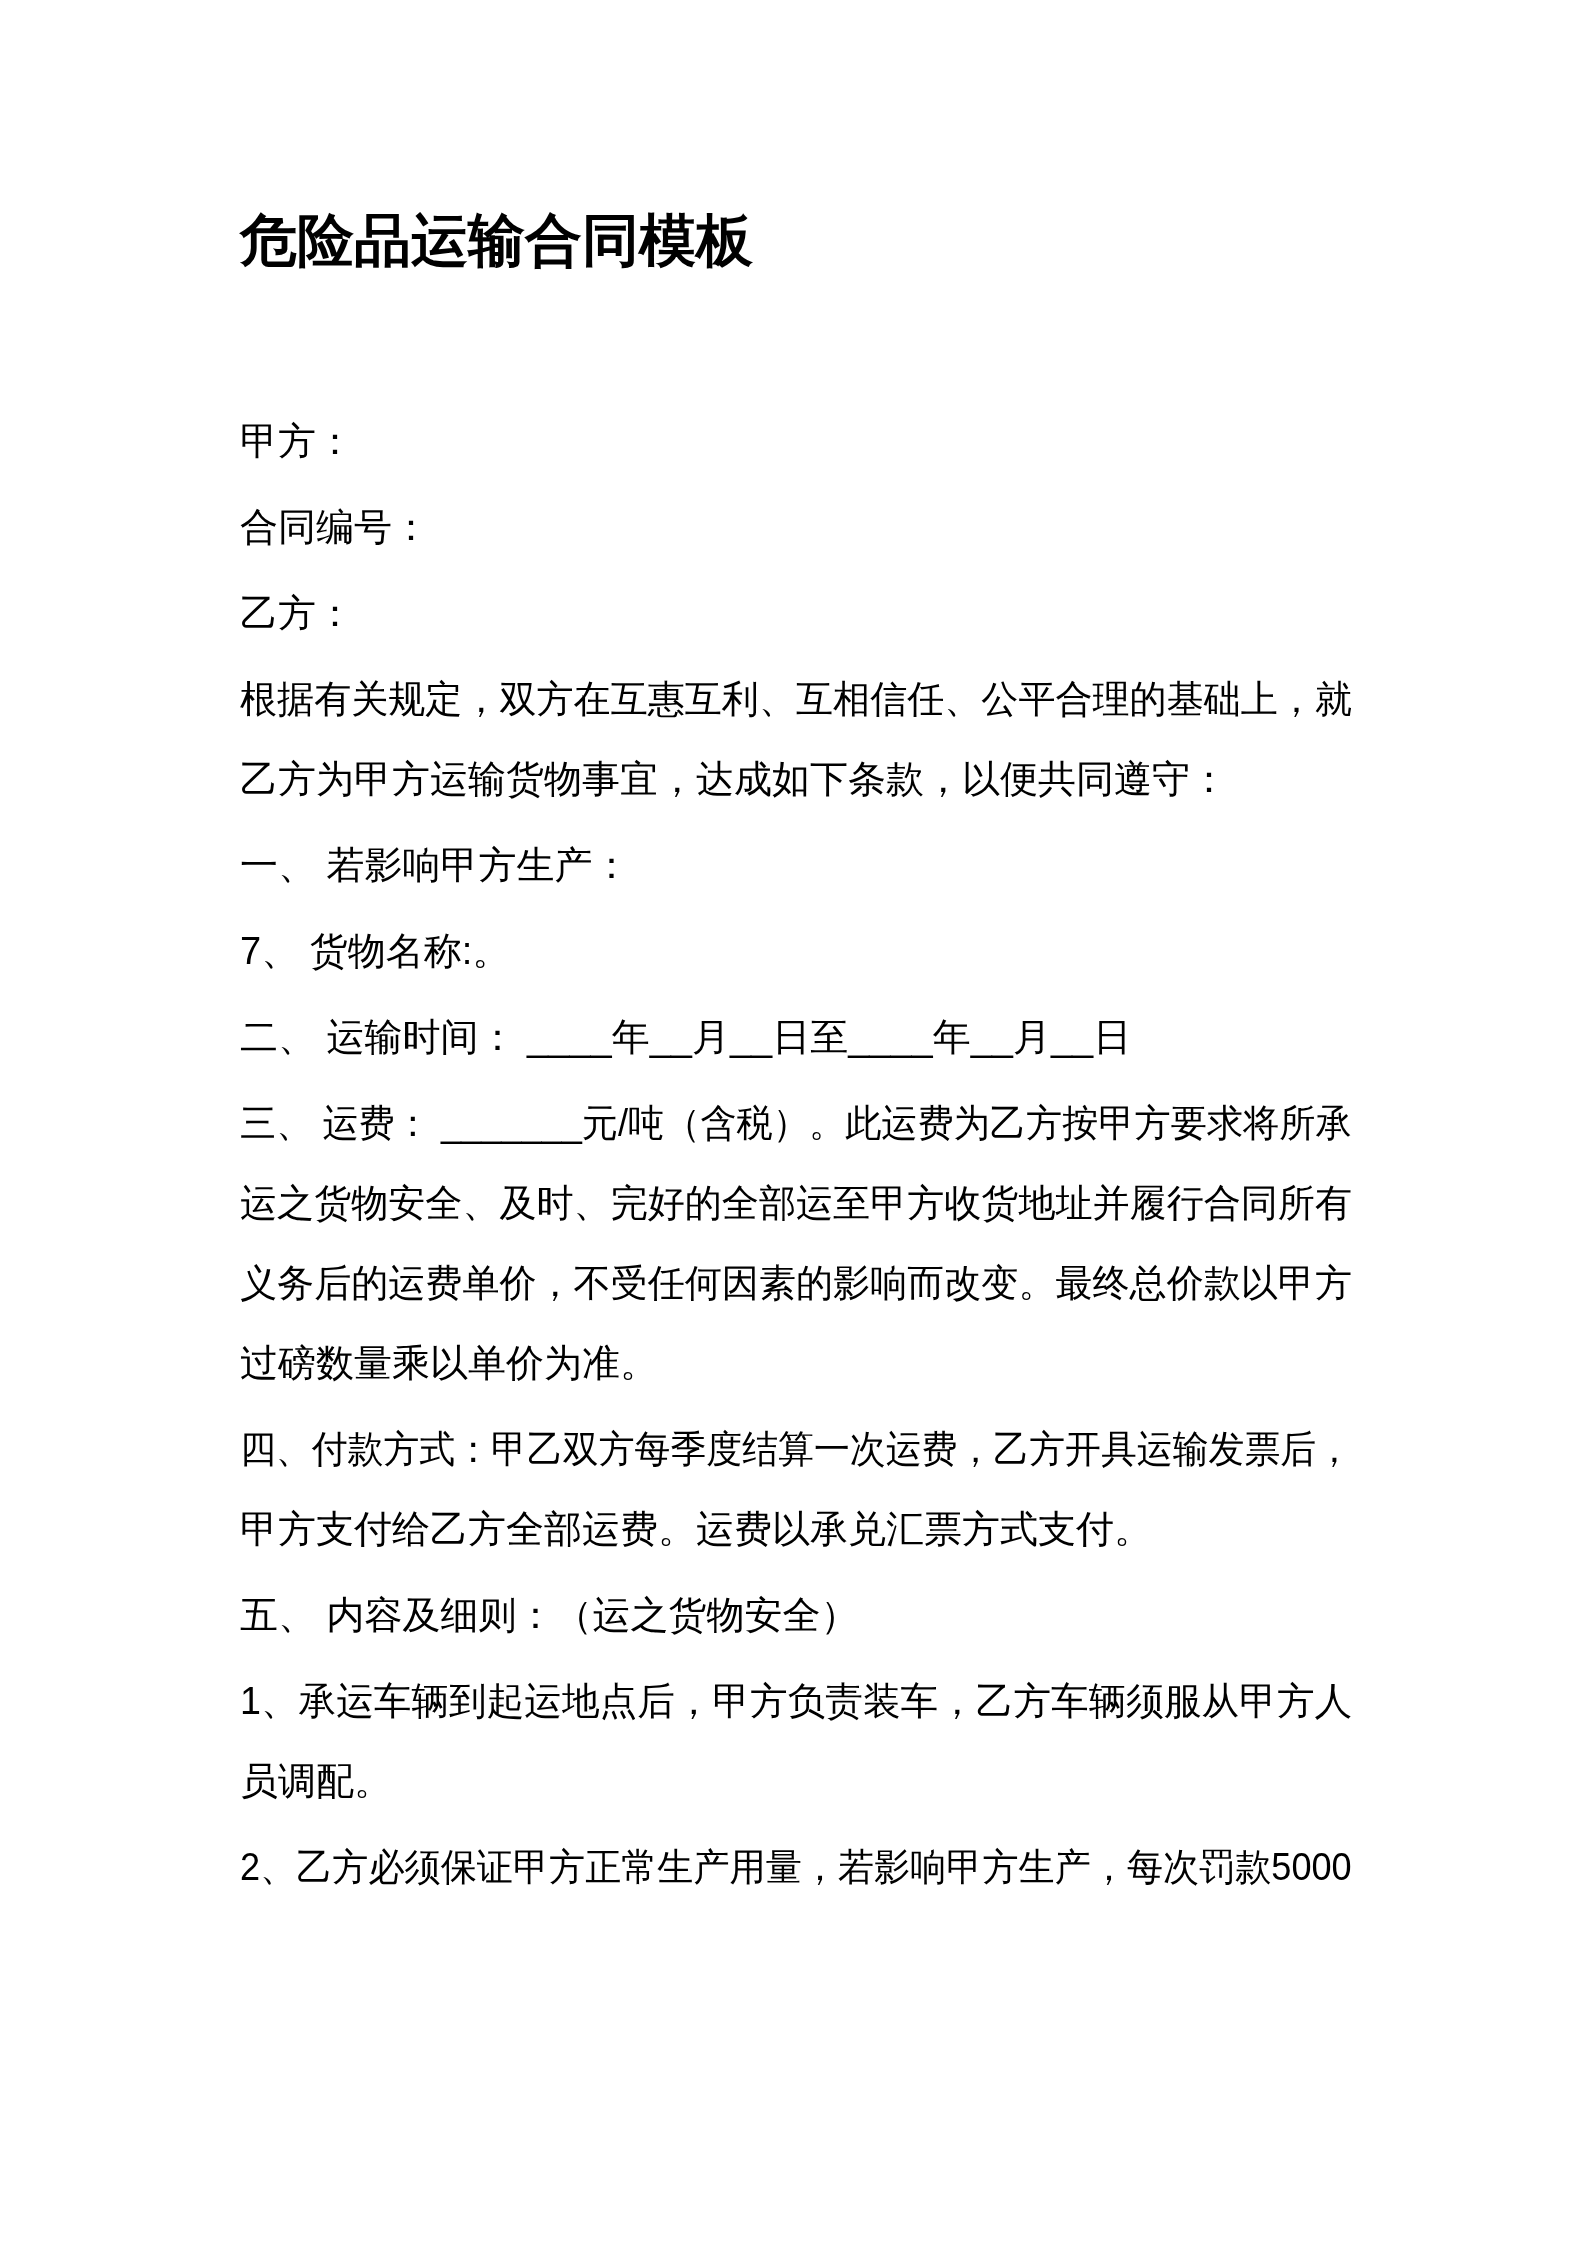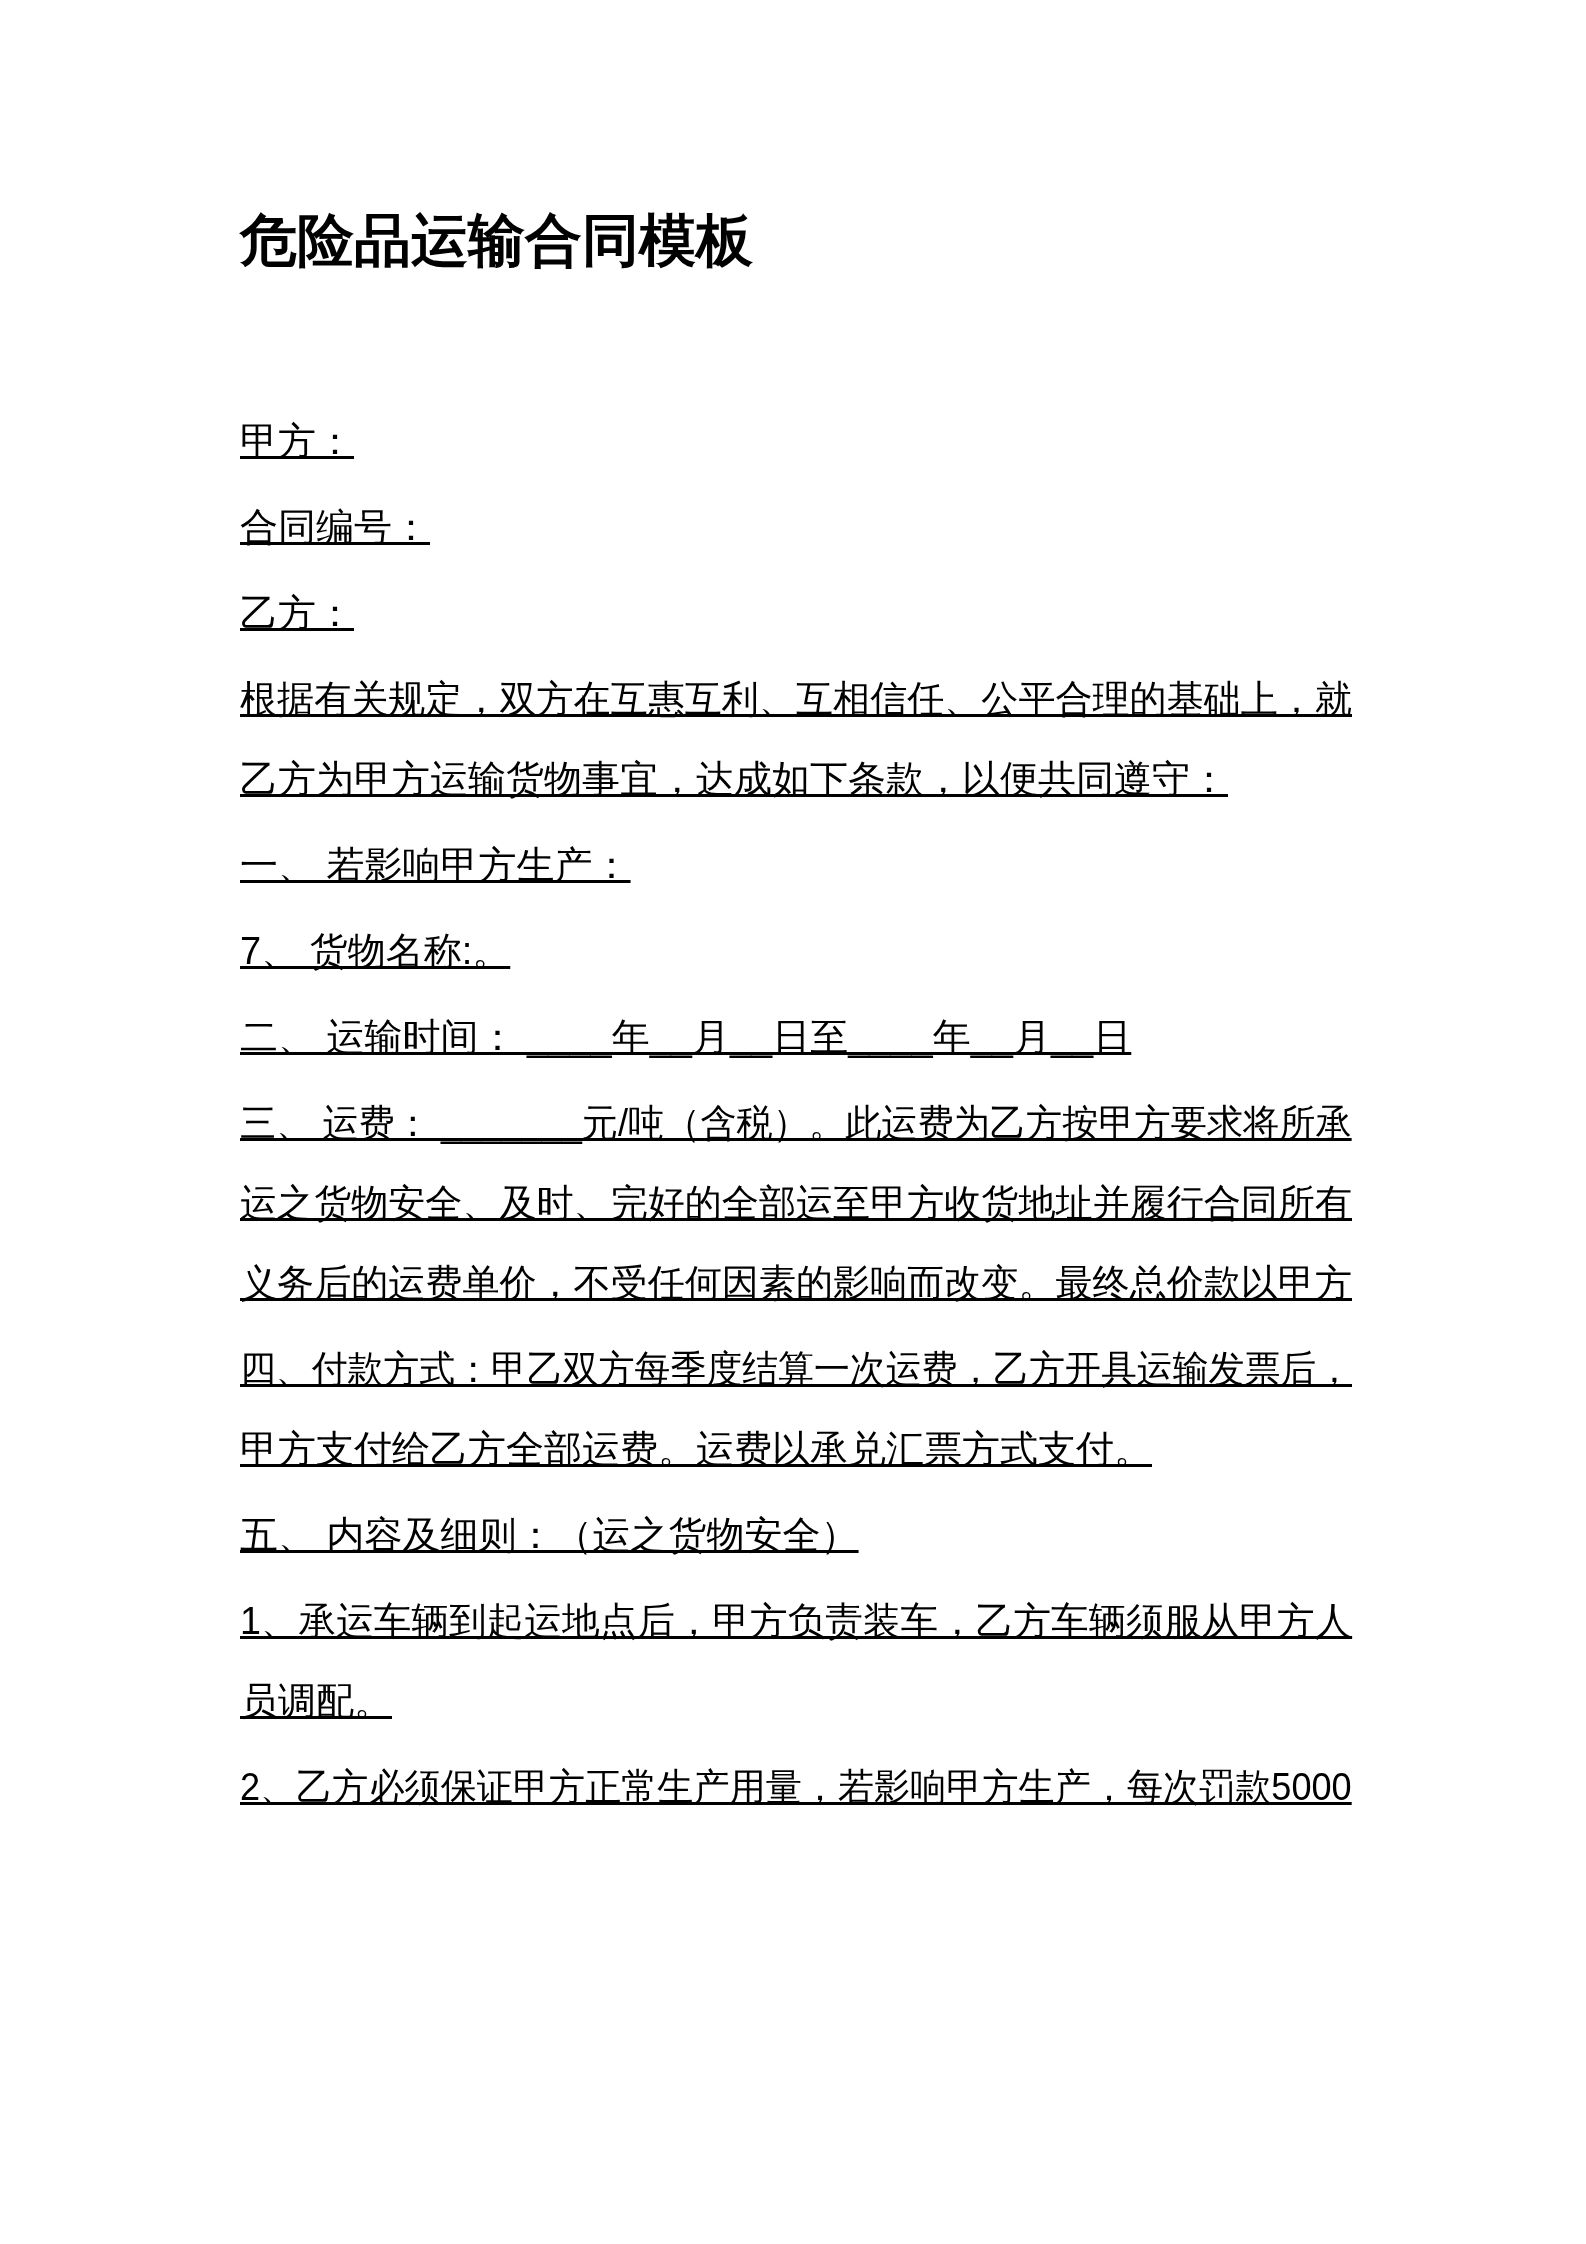--- a/index.html
+++ b/index.html
@@ -20,21 +20,20 @@
   .title {
     margin: 0;
     height: 80px;
     line-height: 80px;
     font-size: 57px;
     font-weight: 700;
     letter-spacing: 0;
   }
   .content {
     margin-top: 121px;
-    text-decoration: underline;
   }
   .para { margin: 0; }
   .para + .para { margin-top: 6px; }
   .line {
     height: 80px;
     line-height: 80px;
     font-size: 38px;
     font-weight: 400;
     white-space: pre;      
     width: 100%;
@@ -65,20 +64,21 @@
       <div class="para">
         <div class="line">7、 货物名称:。</div>
       </div>
       <div class="para">
         <div class="line">二、 运输时间： ____年__月__日至____年__月__日</div>
       </div>
       <div class="para">
         <div class="line" style="transform: scaleX(0.952055); transform-origin: left center;">三、 运费： _______元/吨（含税）。此运费为乙方按甲方要求将所承</div>
         <div class="line" style="transform: scaleX(0.975439); transform-origin: left center;">运之货物安全、及时、完好的全部运至甲方收货地址并履行合同所有</div>
         <div class="line" style="transform: scaleX(0.975439); transform-origin: left center;">义务后的运费单价，不受任何因素的影响而改变。最终总价款以甲方</div>
+        <div class="line">过磅数量乘以单价为准。</div>
       </div>
       <div class="para">
         <div class="line" style="transform: scaleX(0.943973); transform-origin: left center;">四、付款方式：甲乙双方每季度结算一次运费，乙方开具运输发票后，</div>
         <div class="line">甲方支付给乙方全部运费。运费以承兑汇票方式支付。</div>
       </div>
       <div class="para">
         <div class="line">五、 内容及细则：（运之货物安全）</div>
       </div>
       <div class="para">
         <div class="line" style="transform: scaleX(0.990205); transform-origin: left center;">1、承运车辆到起运地点后，甲方负责装车，乙方车辆须服从甲方人</div>

